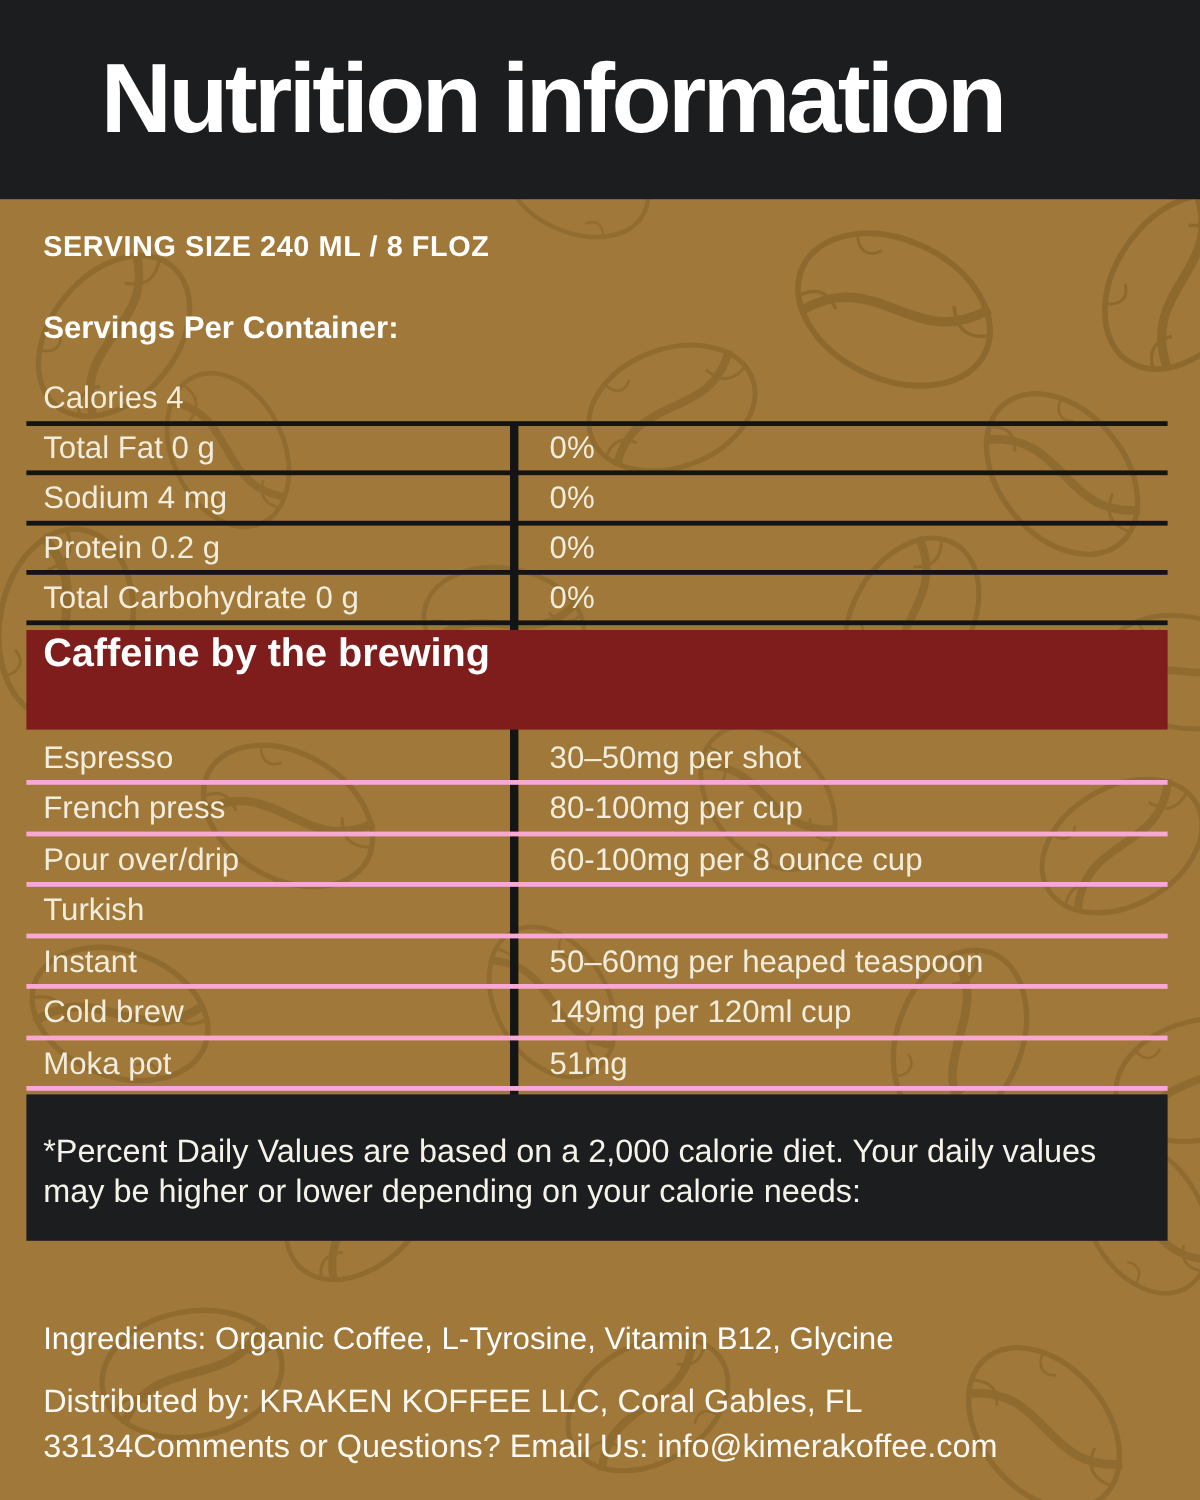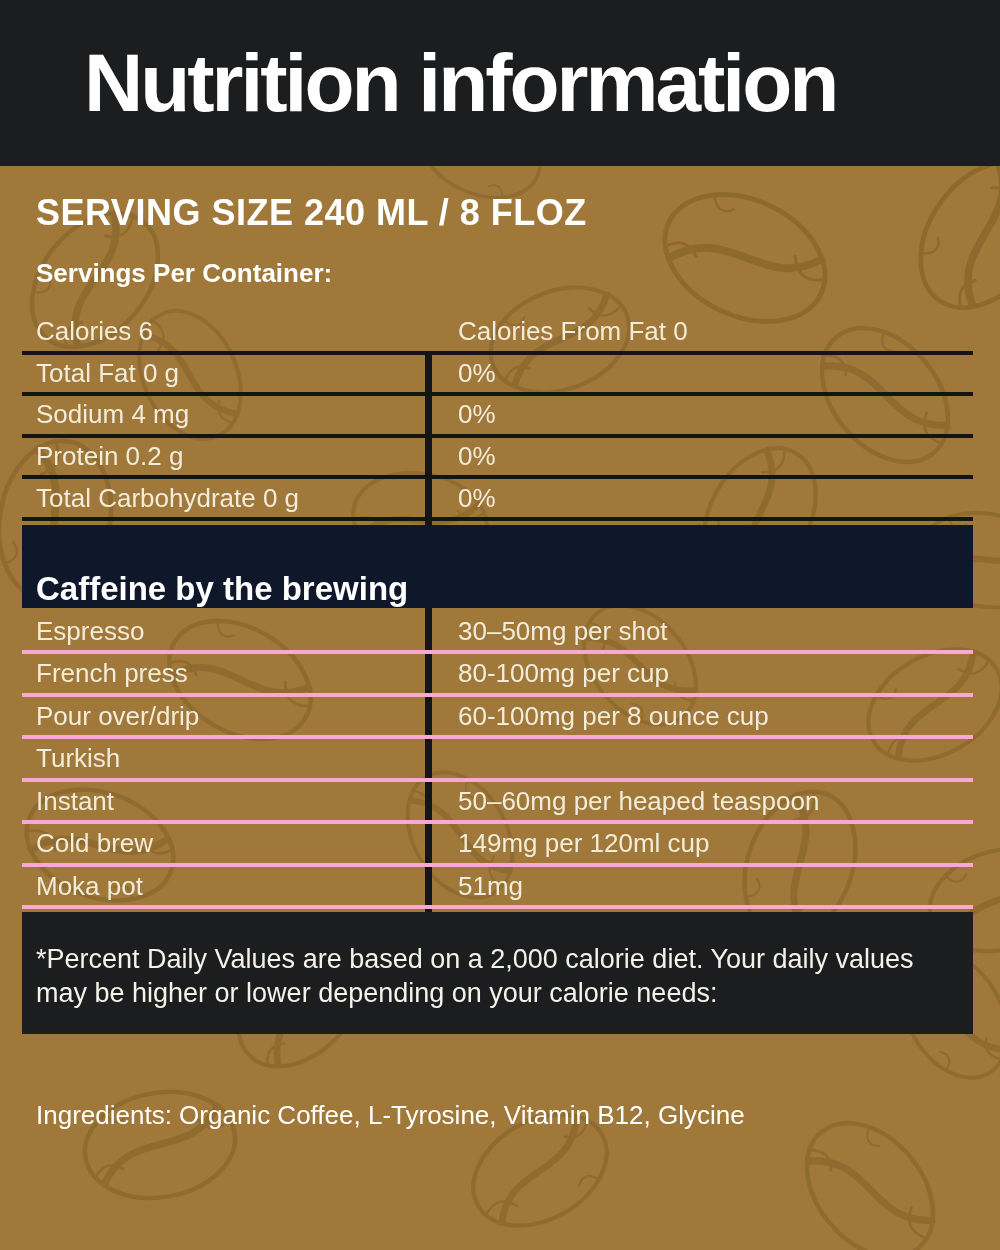--- a/index.html
+++ b/index.html
@@ -17,21 +17,21 @@
     background:#1c1d1f;z-index:2;
     display:flex;align-items:center;
   }
   .banner h1{
     margin:0;padding-left:84px;
     font-size:82px;font-weight:700;letter-spacing:-3px;
     color:#ffffff;
   }
   .serving-size{
     position:absolute;left:36px;top:192px;z-index:2;
-    font-size:36px;font-weight:700;letter-spacing:.5px;
+    font-size:24px;font-weight:700;letter-spacing:.5px;
   }
   .servings-per{
     position:absolute;left:36px;top:258px;z-index:2;
     font-size:26px;font-weight:700;
   }
   .label-body{
     position:absolute;left:22px;top:313px;width:951px;z-index:2;
   }
   .vdivider{
     position:absolute;left:403px;top:40px;width:7px;height:604px;
@@ -44,22 +44,22 @@
   .t1-header{
     height:43px;background:#1c1d1f;color:#fdfdfd;
   }
   .t1-row{height:37.6px;border-bottom:4px solid #141414;}
   .t2-row{height:38.5px;border-bottom:4px solid #f9a8d4;}
   .cell-left{width:410px;padding-left:14px;box-sizing:border-box;flex:none;}
   .cell-right{flex:1;padding-left:26px;box-sizing:border-box;}
   .gap3{height:4px;}
   .gap4{height:4px;}
   .caffeine-bar{
-    position:relative;height:83px;background:#0f172a;
-    display:flex;align-items:flex-end;
+    position:relative;height:83px;background:#7f1d1d;
+    display:flex;align-items:flex-start;
   }
   .caffeine-bar span{
     padding-left:14px;font-size:33px;font-weight:700;color:#ffffff;
   }
   .footnote{
     position:relative;margin-top:3px;background:#1c1d1f;
     box-sizing:border-box;width:951px;min-height:122px;
     padding:30px 28px 20px 14px;
     font-size:27px;line-height:34px;color:#f5f2ea;
   }
@@ -119,22 +119,21 @@
     <h1>Nutrition information</h1>
   </div>
 
   <div class="serving-size">SERVING SIZE 240 ML / 8 FLOZ</div>
   <div class="servings-per">Servings Per Container:</div>
 
   <div class="label-body">
     <div class="vdivider"></div>
 
     <div class="trow t1-row">
-      <div class="cell-left">Calories 6</div>
-      <div class="cell-right">Calories From Fat 0</div>
+      <div class="cell-left">Calories 4</div>
     </div>
     <div class="trow t1-row">
       <div class="cell-left">Total Fat 0 g</div>
       <div class="cell-right">0%</div>
     </div>
     <div class="trow t1-row">
       <div class="cell-left">Sodium 4 mg</div>
       <div class="cell-right">0%</div>
     </div>
     <div class="trow t1-row">
@@ -179,14 +178,15 @@
     </div>
     <div class="trow t2-row">
       <div class="cell-left">Moka pot</div>
       <div class="cell-right">51mg</div>
     </div>
 
     <div class="footnote">*Percent Daily Values are based on a 2,000 calorie diet. Your daily values may be higher or lower depending on your calorie needs:</div>
   </div>
 
   <div class="ingredients">Ingredients: Organic Coffee, L-Tyrosine, Vitamin B12, Glycine</div>
+  <div class="distribution">Distributed by: KRAKEN KOFFEE LLC, Coral Gables, FL 33134Comments or Questions? Email Us: info@kimerakoffee.com</div>
 
 </div>
 
 </body></html>

